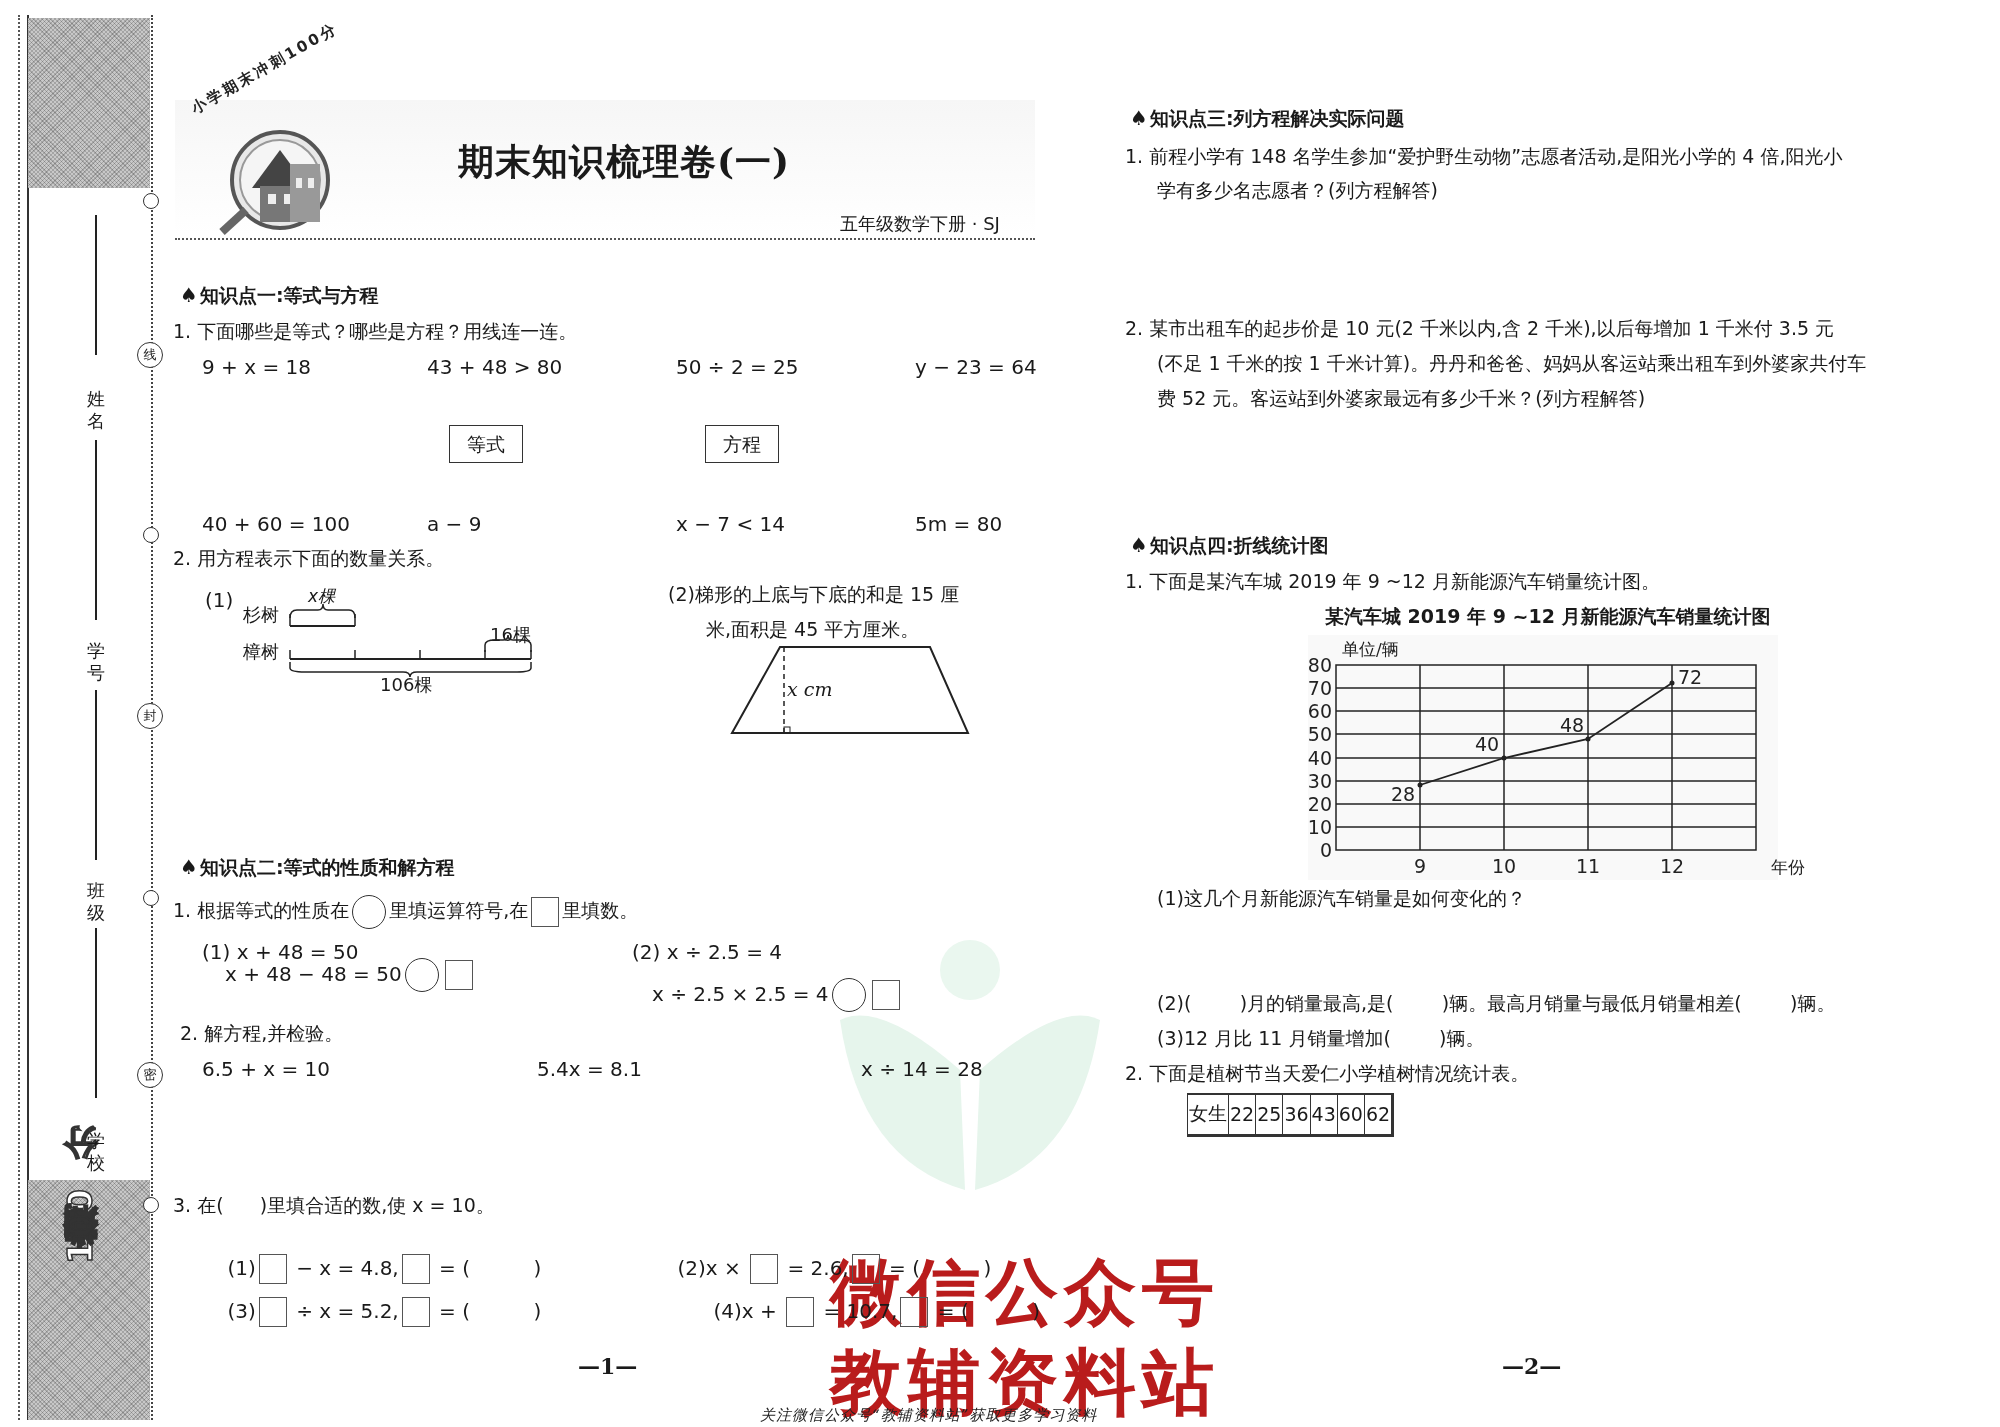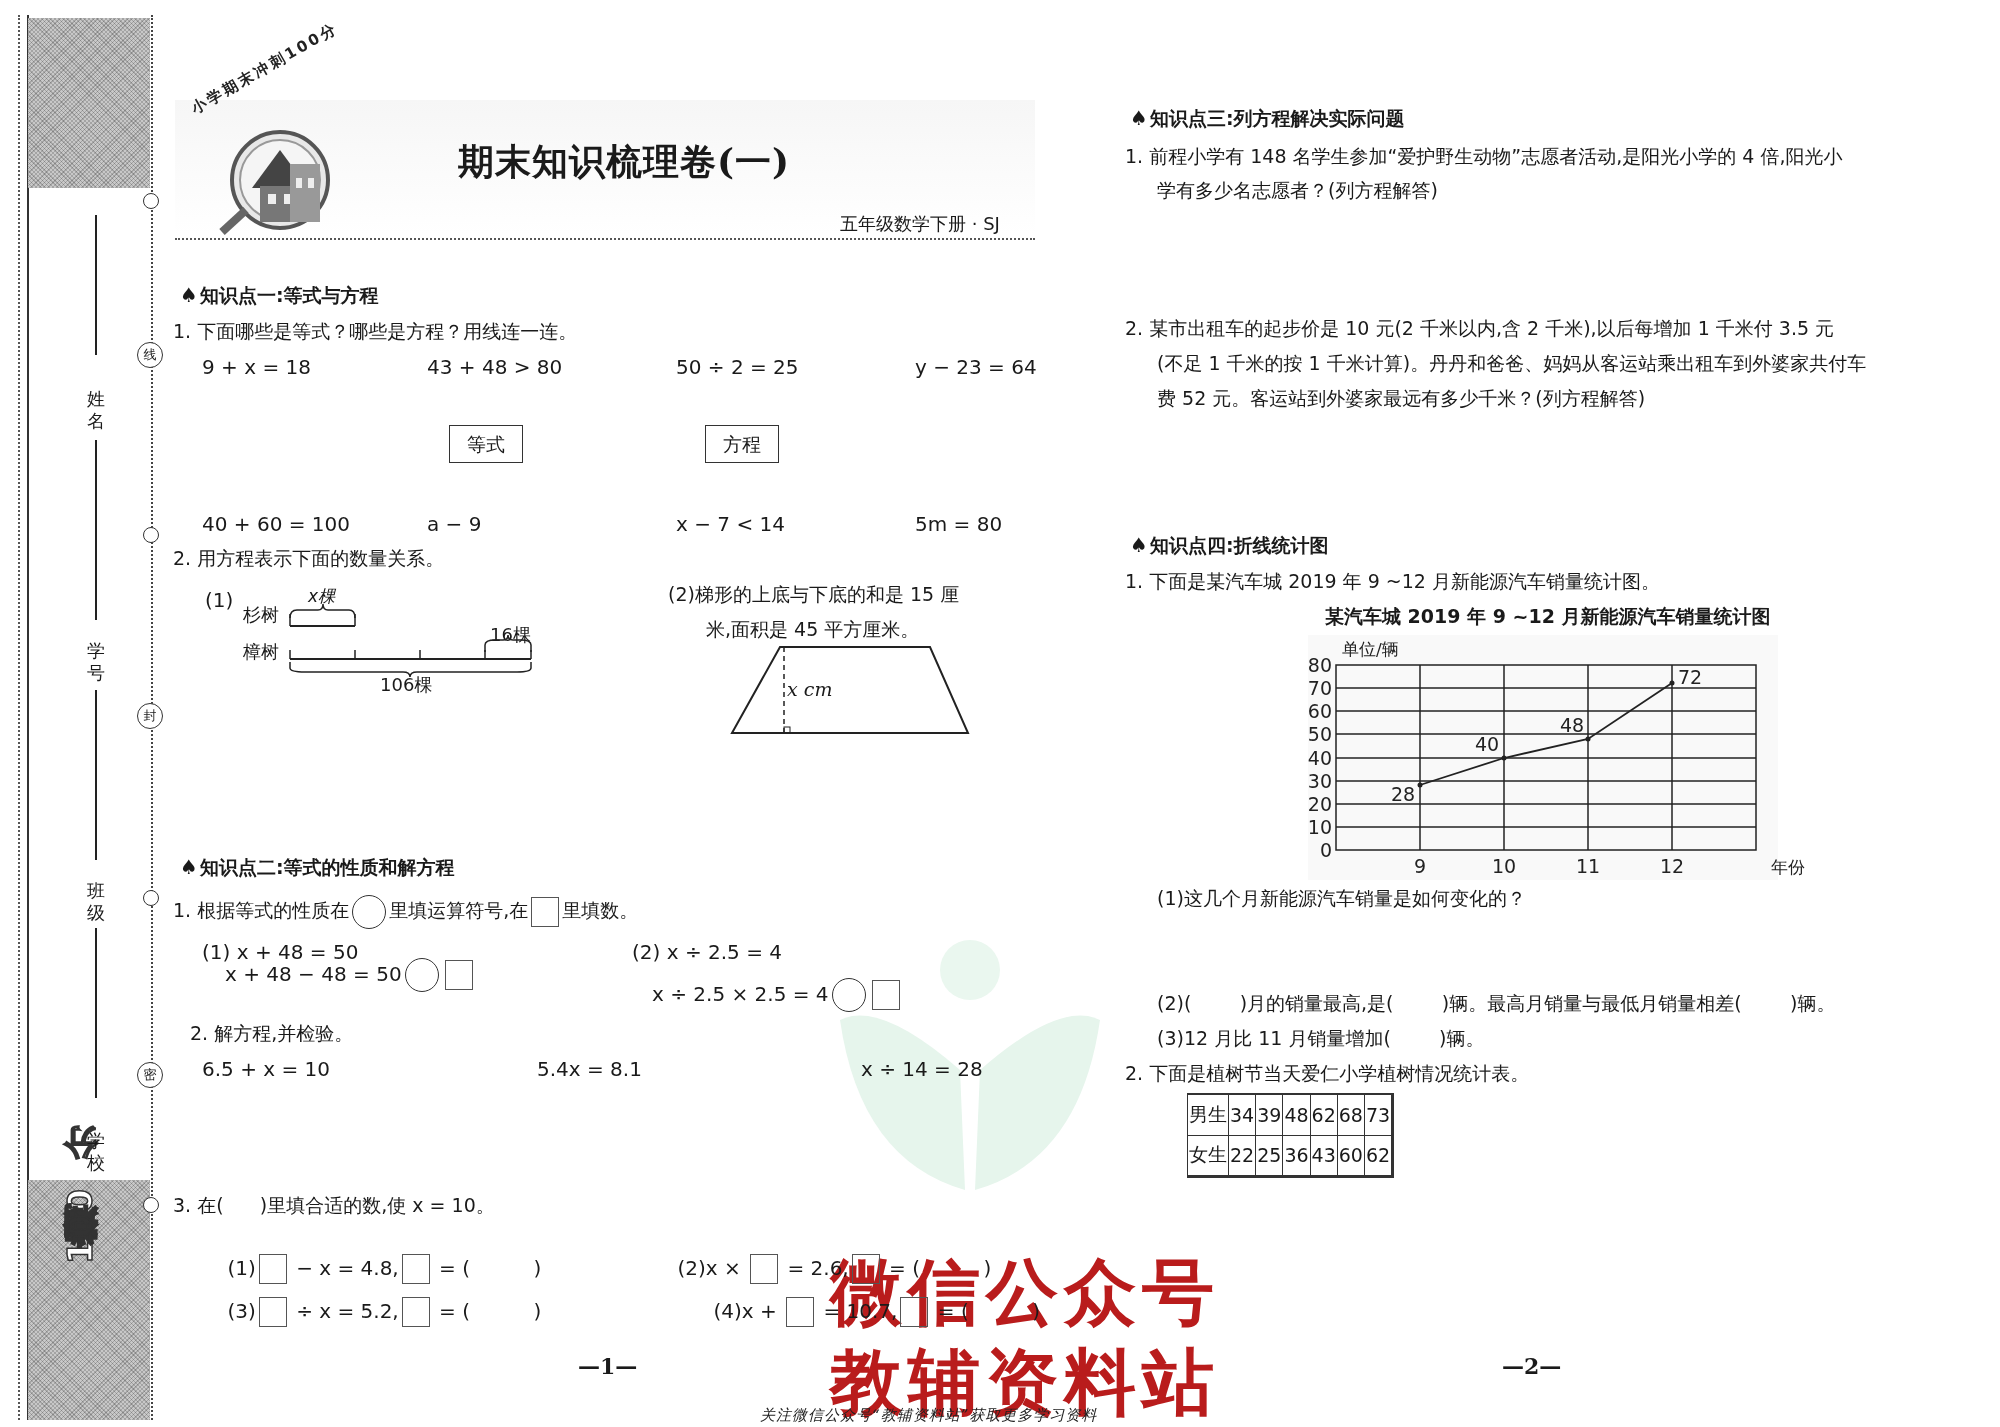--- a/index.html
+++ b/index.html
@@ -162,21 +162,21 @@
     <span>1. 根据等式的性质在</span><span class="circ"></span><span>里填运算符号,在</span><span class="sq"></span><span>里填数。</span>
   </div>
   <div class="eq" style="left:202px;top:940px;">(1) x + 48 = 50</div>
   <div class="eq" style="left:632px;top:940px;">(2) x ÷ 2.5 = 4</div>
   <div class="eq" style="left:225px;top:958px;">
     <span>x + 48 − 48 = 50</span><span class="circ"></span><span class="sq"></span>
   </div>
   <div class="eq" style="left:652px;top:978px;">
     <span>x ÷ 2.5 × 2.5 = 4</span><span class="circ"></span><span class="sq"></span>
   </div>
-  <div class="q" style="left:190px;top:1015px;">2. 解方程,并检验。</div>
+  <div class="q" style="left:180px;top:1015px;">2. 解方程,并检验。</div>
   <div class="eq" style="left:202px;top:1057px;">6.5 + x = 10</div>
   <div class="eq" style="left:537px;top:1057px;">5.4x = 8.1</div>
   <div class="eq" style="left:861px;top:1057px;">x ÷ 14 = 28</div>
 
   <div class="q" style="left:173px;top:1187px;white-space:pre;">3. 在(      )里填合适的数,使 x = 10。</div>
   <div class="eq" style="left:202px;top:1230px;white-space:pre;">
     <span>(1)</span><span></span><span class="sq"></span><span> − x = 4.8,</span><span class="sq"></span><span> = (          )</span>
   </div>
   <div class="eq" style="left:652px;top:1230px;white-space:pre;">
     <span>(2)</span><span>x × </span><span class="sq"></span><span> = 2.6,</span><span class="sq"></span><span> = (          )</span>
@@ -258,29 +258,20 @@
   </svg>
 
   <div class="q" style="left:1157px;top:880px;">(1)这几个月新能源汽车销量是如何变化的？</div>
   <div class="q" style="left:1157px;top:985px;white-space:pre;">(2)(        )月的销量最高,是(        )辆。最高月销量与最低月销量相差(        )辆。</div>
   <div class="q" style="left:1157px;top:1020px;white-space:pre;">(3)12 月比 11 月销量增加(        )辆。</div>
   <div class="q" style="left:1125px;top:1055px;">2. 下面是植树节当天爱仁小学植树情况统计表。</div>
 
   <table class="tree">
     <tbody>
     <tr style="height:41px;">
-      <td style="font-family:'DejaVu Serif',serif;">男生</td>
-      <td>34</td>
-      <td>39</td>
-      <td>48</td>
-      <td>62</td>
-      <td>68</td>
-      <td>73</td>
-    </tr>
-    <tr style="height:41px;">
       <td style="font-family:'DejaVu Serif',serif;">女生</td>
       <td>22</td>
       <td>25</td>
       <td>36</td>
       <td>43</td>
       <td>60</td>
       <td>62</td>
     </tr>
   </tbody>
     </table>

